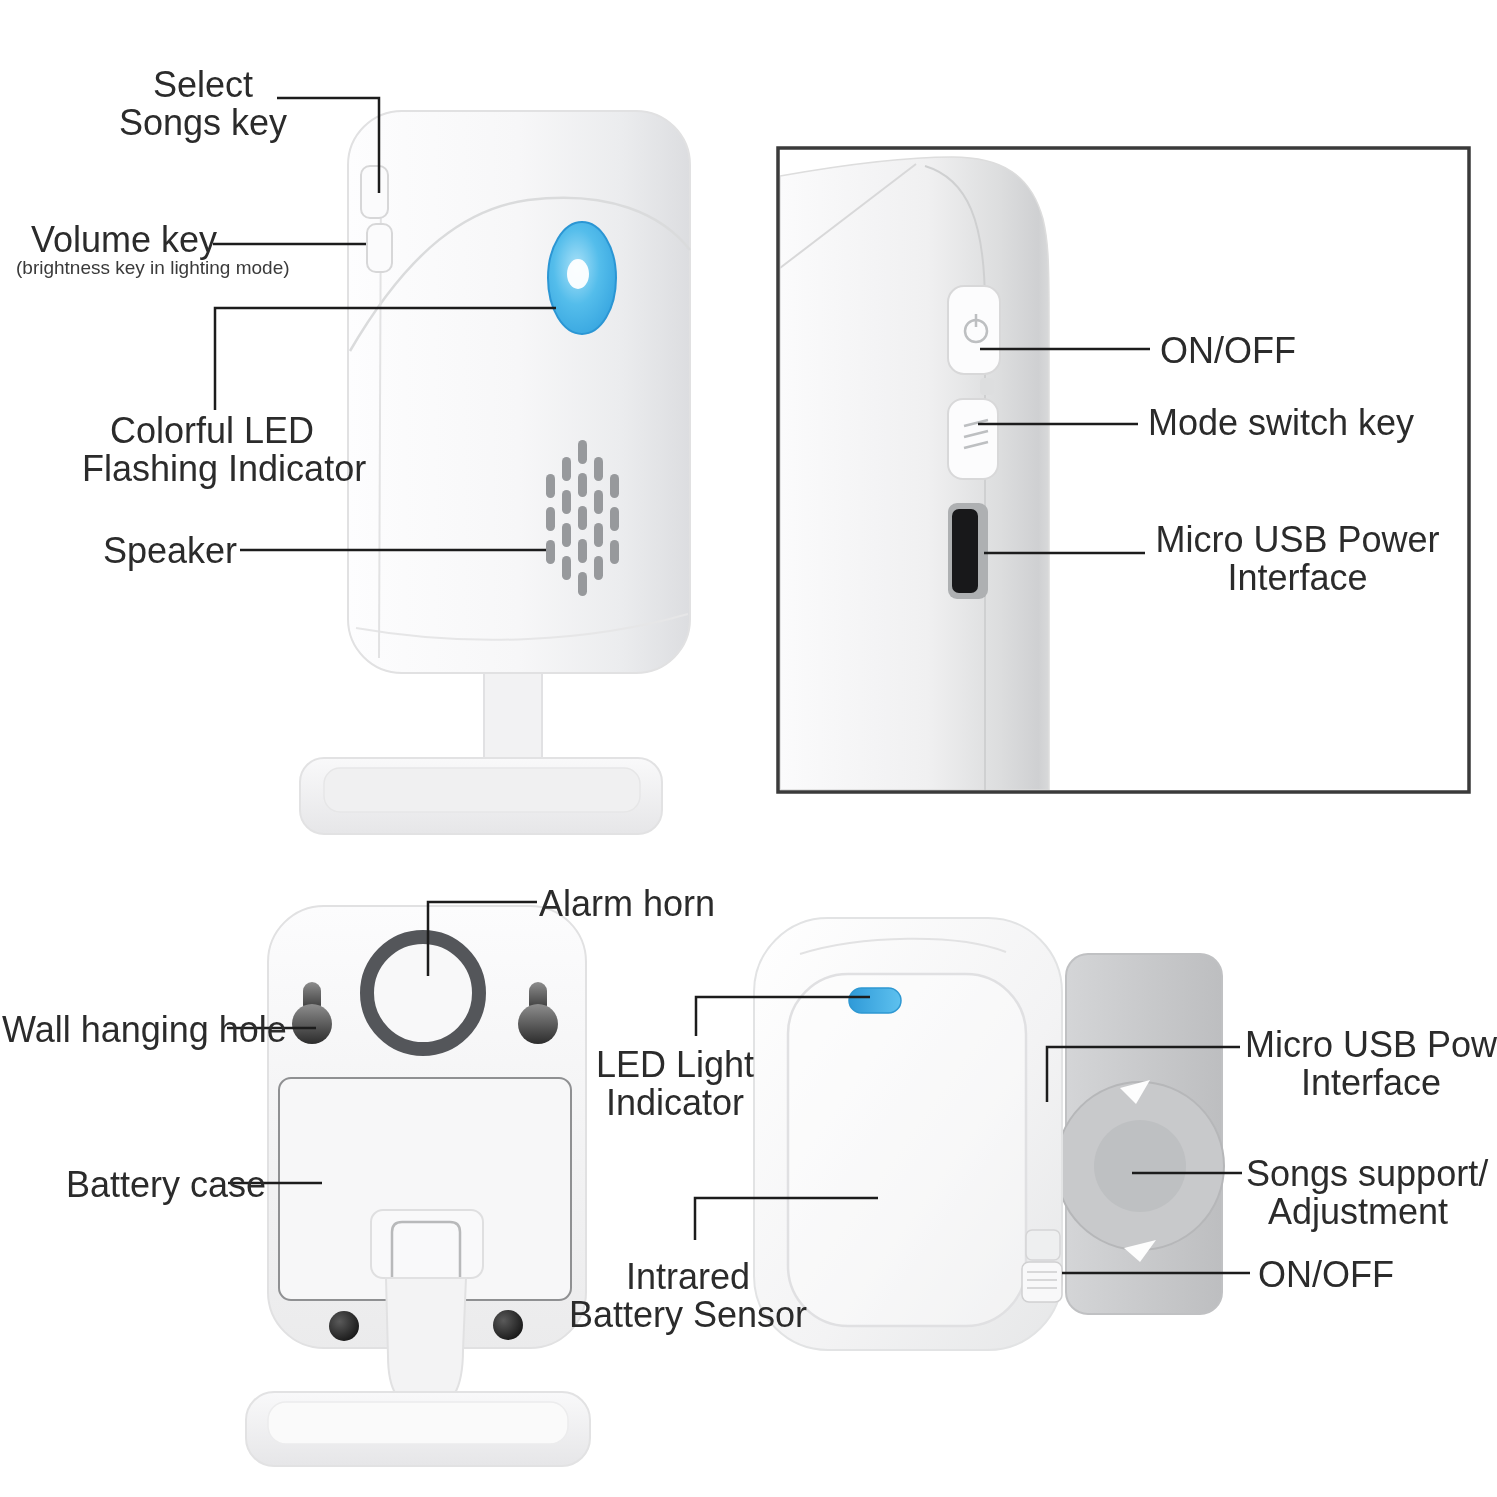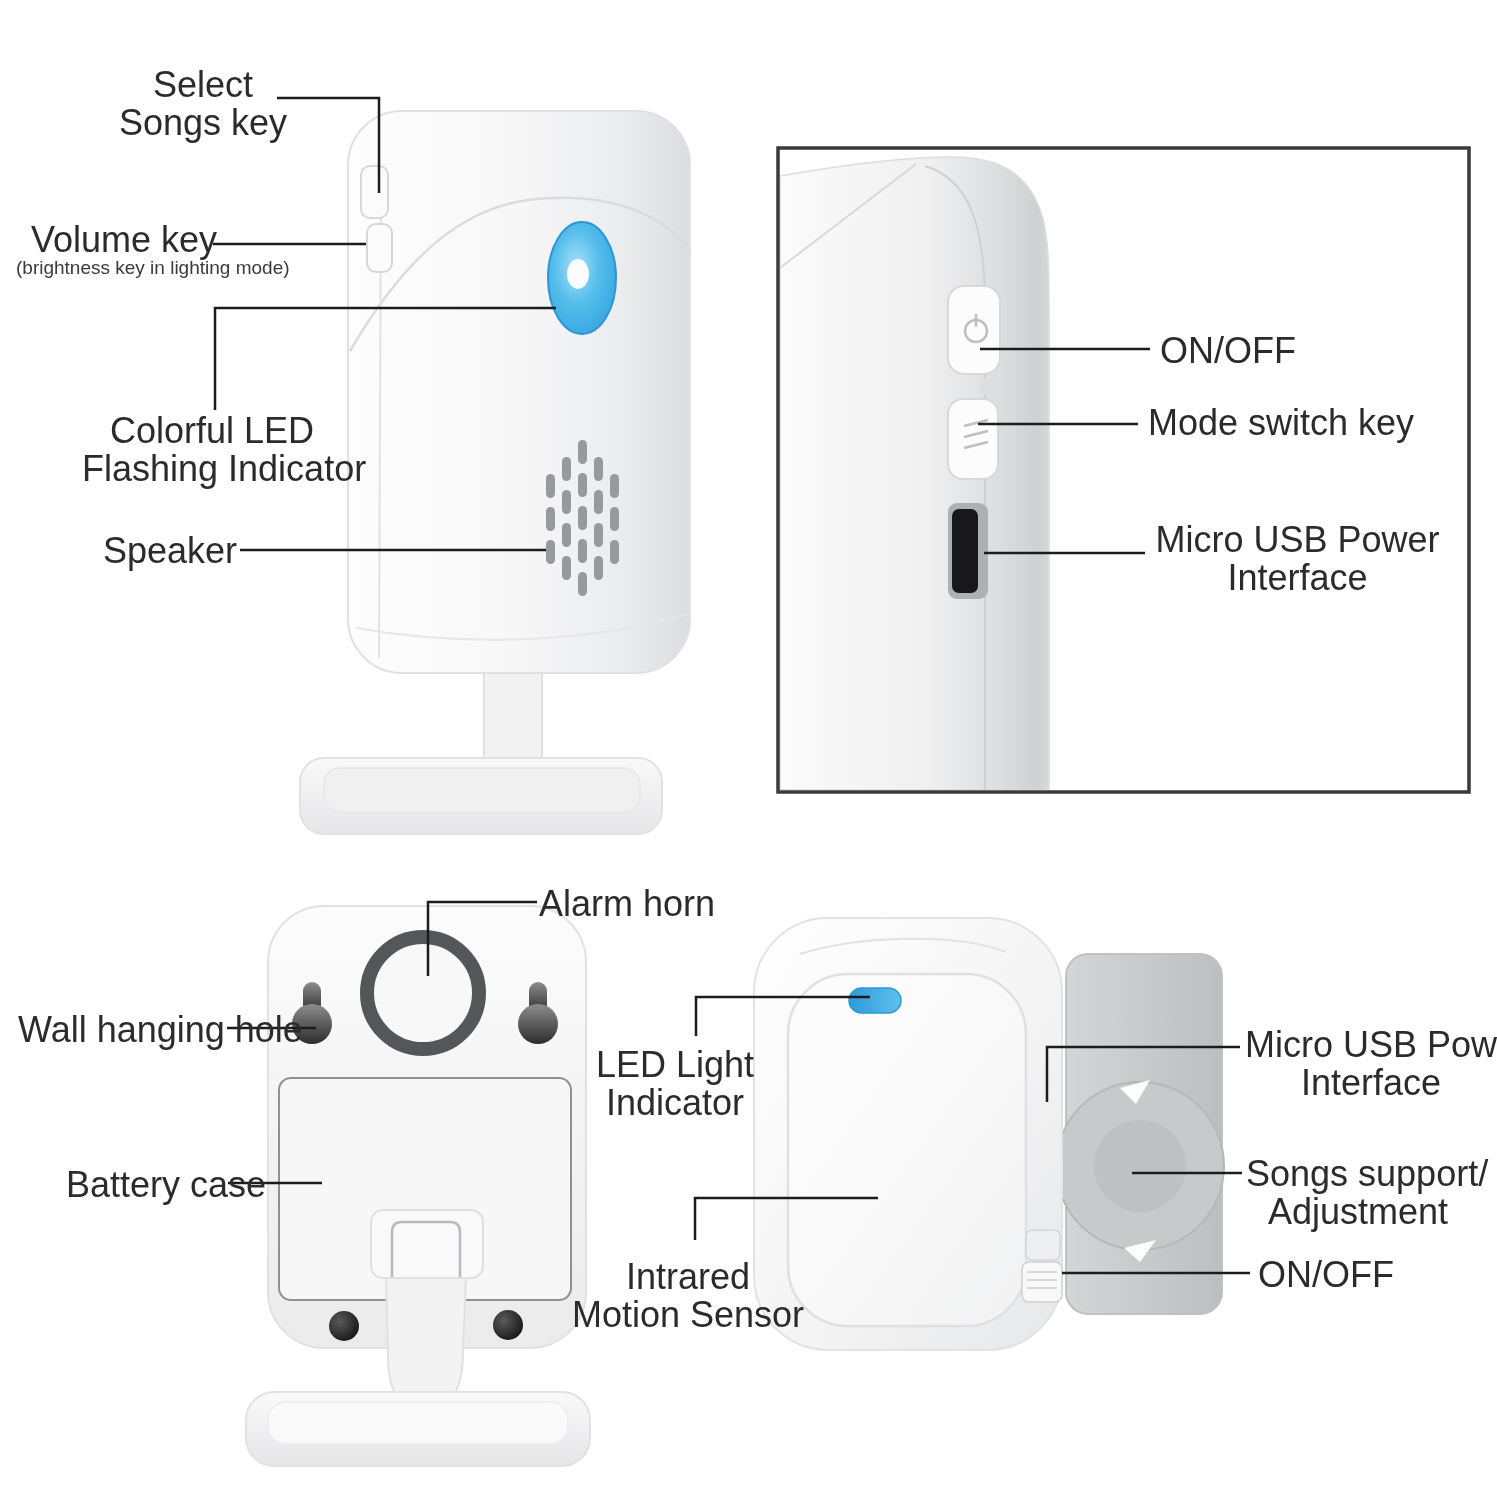--- a/index.html
+++ b/index.html
@@ -219,34 +219,34 @@
     <span>Mode switch key</span>
   </div>
   <div class="lbl center" style="left:1155px;top:505px;width:285px;">
     <span>Micro USB Power</span>
     <span>Interface</span>
   </div>
 
   <div class="lbl" style="left:539px;top:869px;">
     <span>Alarm horn</span>
   </div>
-  <div class="lbl" style="left:18px;top:995px;">
+  <div class="lbl" style="left:2px;top:995px;">
     <span>Wall hanging hole</span>
   </div>
   <div class="lbl" style="left:66px;top:1150px;">
     <span>Battery case</span>
   </div>
 
   <div class="lbl center" style="left:587px;top:1030px;width:176px;">
     <span>LED Light</span>
     <span>Indicator</span>
   </div>
   <div class="lbl center" style="left:563px;top:1242px;width:250px;">
     <span>Intrared</span>
-    <span>Motion Sensor</span>
+    <span>Battery Sensor</span>
   </div>
   <div class="lbl center" style="left:1245px;top:1010px;width:252px;">
     <span>Micro USB Power</span>
     <span>Interface</span>
   </div>
   <div class="lbl center" style="left:1246px;top:1139px;width:224px;">
     <span>Songs support/</span>
     <span>Adjustment</span>
   </div>
   <div class="lbl" style="left:1258px;top:1240px;">

